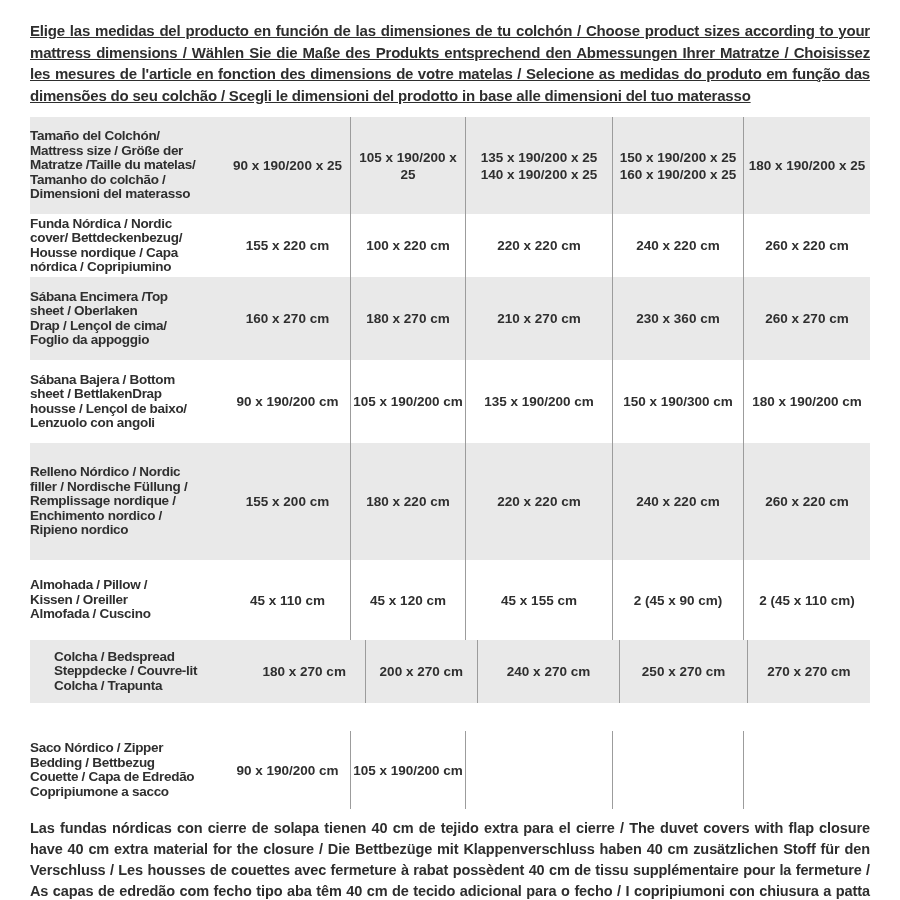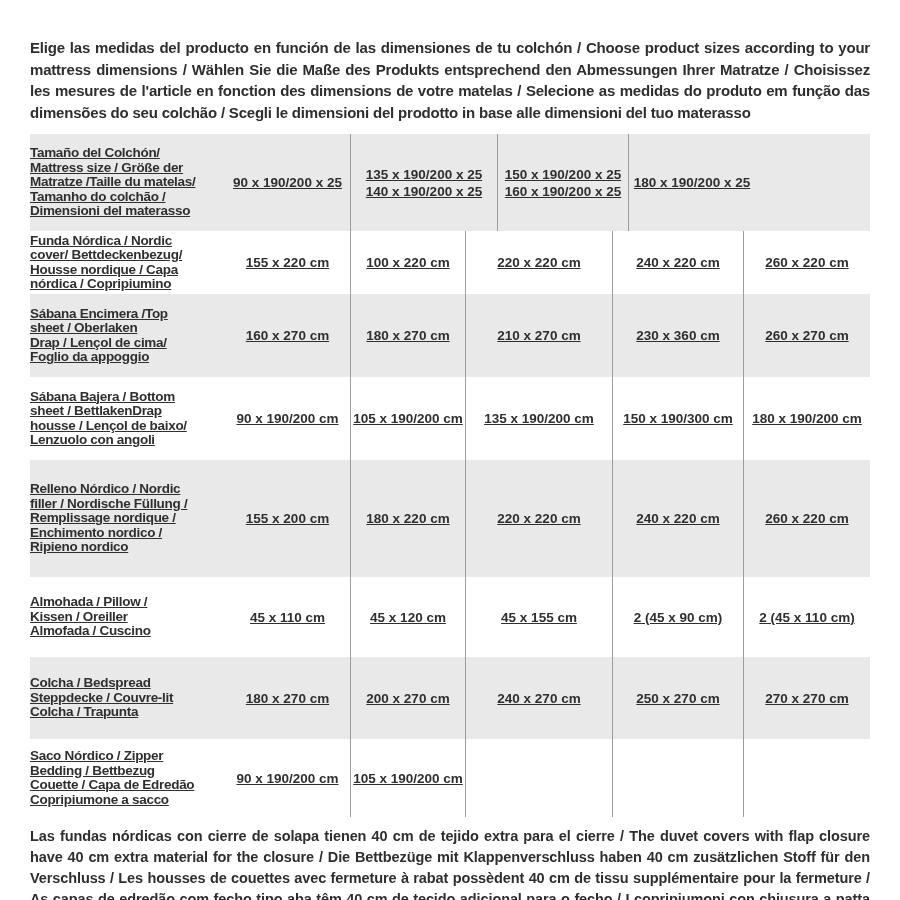--- a/index.html
+++ b/index.html
@@ -12,41 +12,41 @@
     font-family: "Liberation Sans", sans-serif;
     color: #2f2f2f;
     overflow: hidden;
   }
   .page {
     box-sizing: border-box;
     width: 900px;
     padding: 20px 30px 0 30px;
   }
   .intro {
-    margin: 17px 0 11px 0;
+    margin: 0 0 11px 0;
     font-size: 15px;
     font-weight: bold;
     line-height: 21.5px;
     letter-spacing: -0.2px;
     text-align: justify;
     color: #2e2e2e;
+    text-decoration: underline;
   }
   .size-table {
     width: 840px;
   }
   .row {
     display: flex;
     align-items: stretch;
   }
   .row.shade { background: #e9e9e9; }
   .cell {
     box-sizing: border-box;
     display: flex;
     align-items: center;
-    text-decoration: underline;
   }
   .cell.label {
     width: 195px;
     padding-right: 6px;
     font-size: 13.5px;
     font-weight: bold;
     line-height: 14.5px;
     letter-spacing: -0.3px;
     white-space: pre-line;
     justify-content: flex-start;
@@ -64,22 +64,22 @@
   .c3 { width: 115px; border-left: 1px solid #9c9c9c; }
   .c4 { width: 147px; border-left: 1px solid #9c9c9c; }
   .c5 { width: 131px; border-left: 1px solid #9c9c9c; }
   .c6 { width: 127px; border-left: 1px solid #9c9c9c; }
   .h1 { height: 97px; }
   .h2 { height: 63px; }
   .h3 { height: 83px; justify-content: space-between; }
   .h4 { height: 83px; }
   .h5 { height: 117px; }
   .h6 { height: 80px; justify-content: center; }
-  .h7 { height: 82px; }
-  .h8 { height: 78px; }
+  .h7 { height: 63px; padding-left: 24px; }
+  .h8 { height: 78px; margin-top: 28px; }
   .footnote {
     margin: 9px 0 0 0;
     font-size: 14.5px;
     font-weight: bold;
     line-height: 21px;
     letter-spacing: -0.1px;
     text-align: justify;
     color: #2e2e2e;
   }
 </style>
@@ -92,20 +92,21 @@
 
   <div class="size-table">
 
     <div class="row shade h1">
       <div class="cell label">Tamaño del Colchón/
 Mattress size / Größe der
 Matratze /Taille du matelas/
 Tamanho do colchão /
 Dimensioni del materasso</div>
       <div class="cell val c2">90 x 190/200 x 25</div>
+      <div class="cell val c3">105 x 190/200 x 25</div>
       <div class="cell val c4">135 x 190/200 x 25
 140 x 190/200 x 25</div>
       <div class="cell val c5">150 x 190/200 x 25
 160 x 190/200 x 25</div>
       <div class="cell val c6">180 x 190/200 x 25</div>
     </div>
 
     <div class="row h2">
       <div class="cell label">Funda Nórdica /  Nordic
 cover/ Bettdeckenbezug/

